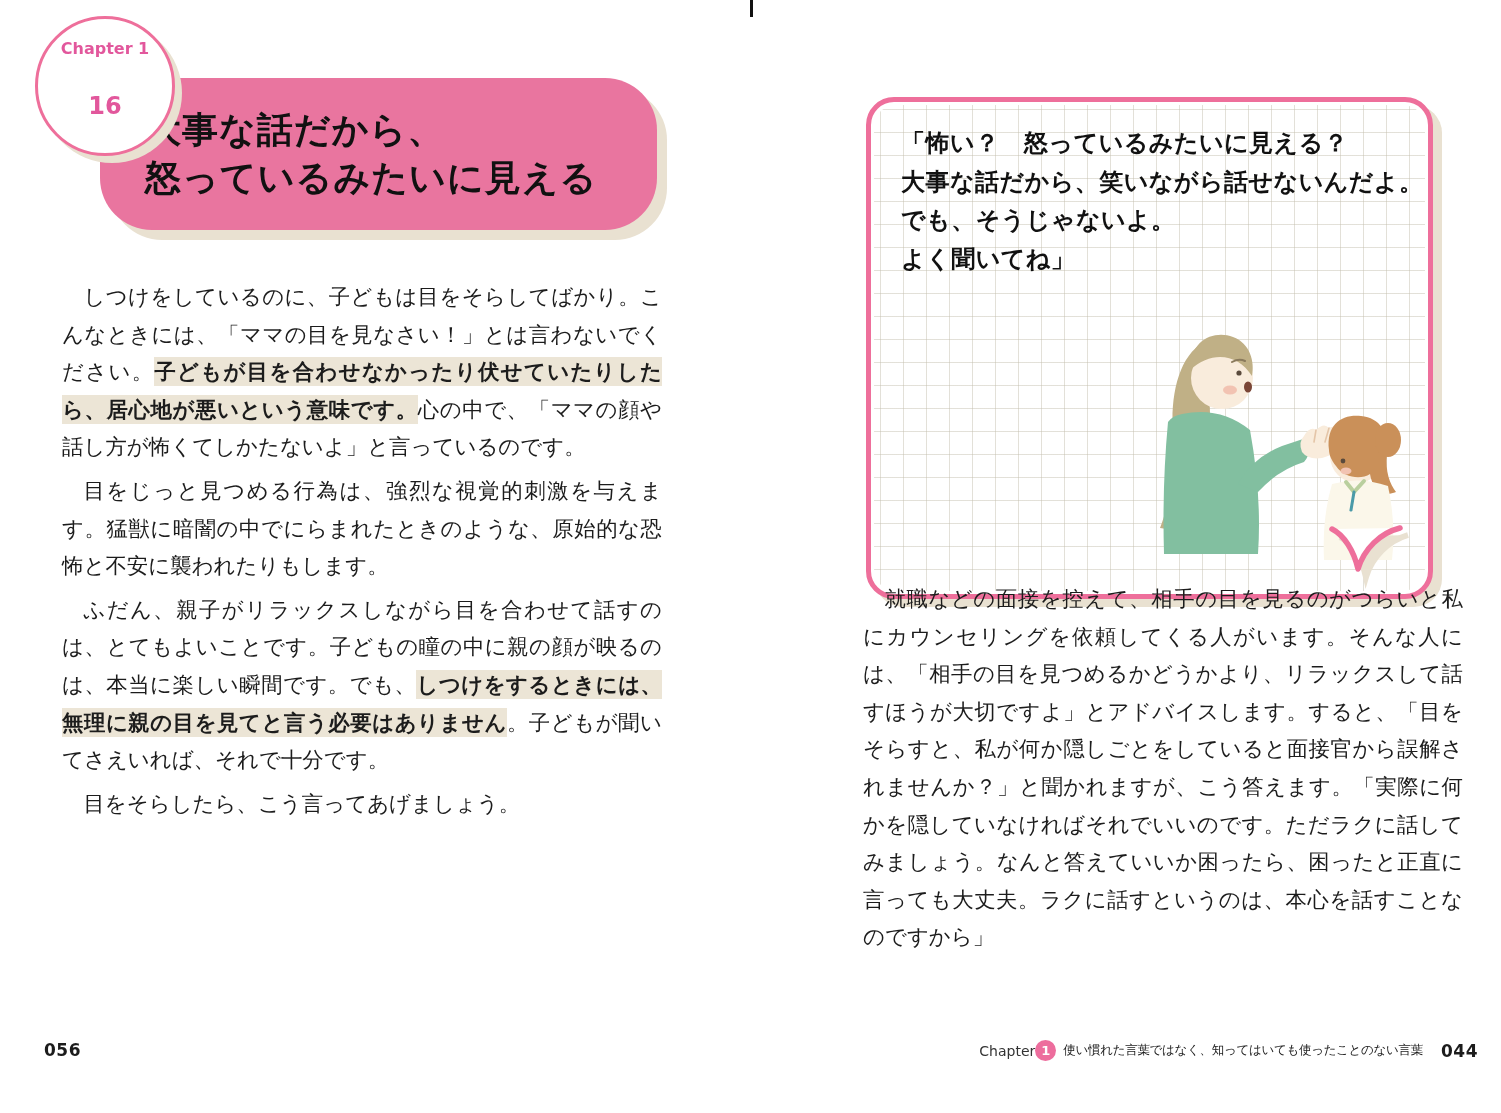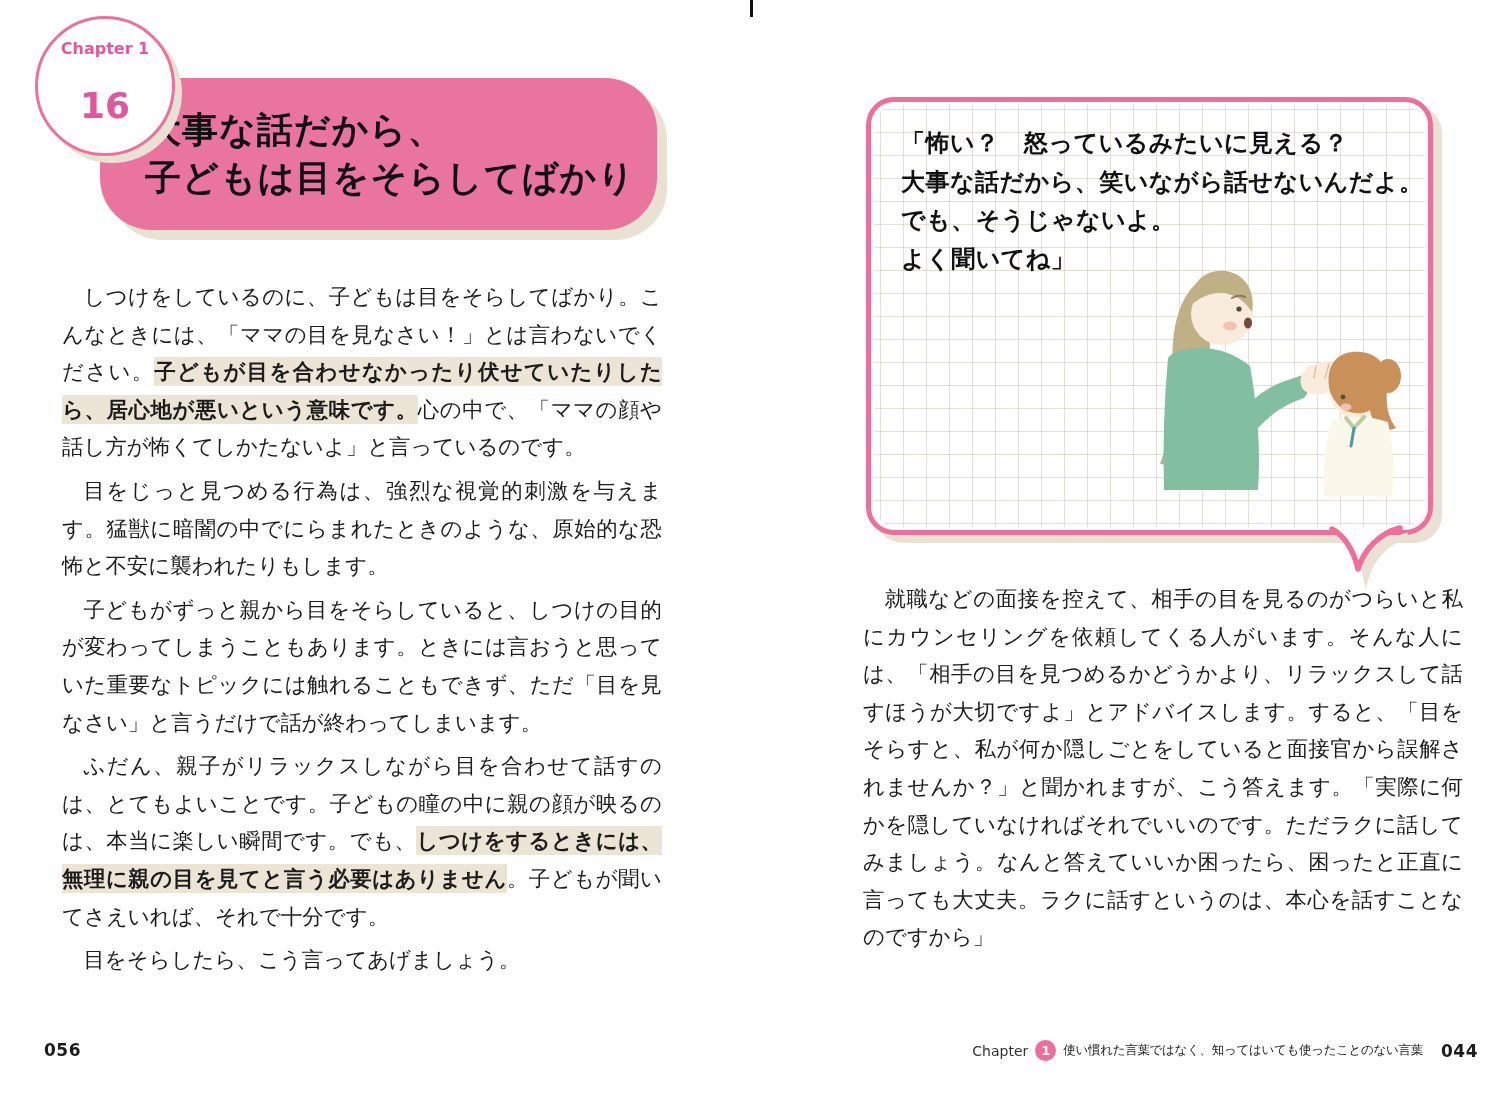--- a/index.html
+++ b/index.html
@@ -14,81 +14,80 @@
     background:#e9759f;border-radius:52px;box-shadow:10px 10px 0 #e9e1d1;
     display:flex;flex-direction:column;justify-content:center;padding-left:45px;box-sizing:border-box;}
   .title-line{font-family:"DejaVu Sans","Liberation Sans",sans-serif;font-weight:700;
     font-size:36px;line-height:48px;color:#111;letter-spacing:1px;}
   .chapter-badge{position:absolute;left:35px;top:16px;width:140px;height:140px;border-radius:50%;
     background:#ffffff;border:3px solid #ee6f9b;box-shadow:7px 7px 0 #e9e1d1;
     display:flex;flex-direction:column;align-items:center;justify-content:center;box-sizing:border-box;gap:28px;}
   .chapter-badge .lbl{font-family:"DejaVu Sans","Liberation Sans",sans-serif;
     font-size:16px;color:#e2579c;font-weight:600;margin-top:-8px;}
   .chapter-badge .num{font-family:"DejaVu Sans","Liberation Sans",sans-serif;
-    font-size:36px;color:#e2579c;font-weight:700;line-height:40px;}
+    font-size:24px;color:#e2579c;font-weight:700;line-height:40px;}
 
   
   .body-col{position:absolute;text-align:justify;text-justify:inter-ideograph;
     font-size:21.4px;letter-spacing:0.05px;}
   .body-col p{margin:0 0 6px 0;line-height:37.6px;text-indent:1em;}
   .body-col p:last-child{margin-bottom:0;}
   #left-body{left:62px;top:278px;width:600px;}
   #right-body{left:863px;top:580px;width:600px;}
   .hl{font-family:"DejaVu Sans","Liberation Sans",sans-serif;font-weight:700;
       background:#ece5d6;padding:2px 0;}
 
   
-  .bubble{position:absolute;left:866px;top:97px;width:567px;height:438px;
+  .bubble{position:absolute;left:866px;top:97px;width:567px;height:502px;
     background:#ffffff;border:5px solid #ee6f9b;border-radius:28px;
     box-shadow:9px 8px 0 #e9e1d1;box-sizing:border-box;}
   .bubble-grid{position:absolute;inset:3px;border-radius:22px;
     background-image:linear-gradient(to right,rgba(199,194,178,0.5) 1px,transparent 1px),
                      linear-gradient(to bottom,rgba(199,194,178,0.5) 1px,transparent 1px);
     background-size:23px 23px;background-position:6px 4px;}
   .bubble-text{position:absolute;left:30px;top:22px;
     font-family:"DejaVu Sans","Liberation Sans",sans-serif;font-weight:700;
     font-size:24px;color:#111;}
   .bubble-text div{line-height:38.5px;letter-spacing:0.5px;}
   .bubble-tail{position:absolute;left:455px;top:423px;width:92px;height:62px;overflow:visible;}
   .illustration{position:absolute;right:6px;bottom:0px;width:302px;height:268px;}
 
   
   .pagenum{font-family:"DejaVu Sans","Liberation Sans",sans-serif;font-weight:700;
     font-size:17px;color:#1c1c1c;letter-spacing:0.5px;}
   .footer-left{position:absolute;left:44px;top:1040px;}
   .footer-right{position:absolute;right:23px;top:1040px;display:flex;align-items:center;}
   .footer-chapter{font-family:"DejaVu Sans","Liberation Sans",sans-serif;
-    font-size:14px;color:#333;margin-right:7px;}
+    font-size:14px;color:#333;}
   .footer-circle{width:21px;height:21px;border-radius:50%;background:#ed6d9d;color:#fff;
     font-family:"DejaVu Sans","Liberation Sans",sans-serif;font-size:13px;font-weight:700;
     display:flex;align-items:center;justify-content:center;margin-right:7px;}
   .footer-title{font-family:"DejaVu Sans","Liberation Sans",sans-serif;
     font-size:12.5px;color:#1c1c1c;letter-spacing:-0.3px;}
   .footer-right .pagenum{margin-left:18px;}
 </style>
 </head>
 <body>
 
 <div class="spread">
 
   <div class="crop-mark"></div>
 
   <div class="title-banner">
     <div class="title-line">大事な話だから、</div>
-    <div class="title-line">子どもは目をそらしてばかり</div>
+    <div class="title-line">怒っているみたいに見える</div>
   </div>
   <div class="chapter-badge">
     <div class="lbl">Chapter 1</div>
     <div class="num">16</div>
   </div>
 
   <div class="body-col" id="left-body">
       <p><span>しつけをしているのに、子どもは目をそらしてばかり。こんなときには、「ママの目を見なさい！」とは言わないでください。</span><span class="hl">子どもが目を合わせなかったり伏せていたりしたら、居心地が悪いという意味です。</span><span>心の中で、「ママの顔や話し方が怖くてしかたないよ」と言っているのです。</span></p>
       <p><span>目をじっと見つめる行為は、強烈な視覚的刺激を与えます。猛獣に暗闇の中でにらまれたときのような、原始的な恐怖と不安に襲われたりもします。</span></p>
-      <p><span>子どもがずっと親から目をそらしていると、しつけの目的が変わってしまうこともあります。ときには言おうと思っていた重要なトピックには触れることもできず、ただ「目を見なさい」と言うだけで話が終わってしまいます。</span></p>
       <p><span>ふだん、親子がリラックスしながら目を合わせて話すのは、とてもよいことです。子どもの瞳の中に親の顔が映るのは、本当に楽しい瞬間です。でも、</span><span class="hl">しつけをするときには、無理に親の目を見てと言う必要はありません</span><span>。子どもが聞いてさえいれば、それで十分です。</span></p>
       <p><span>目をそらしたら、こう言ってあげましょう。</span></p>
     </div>
 
   <div class="footer-left">
     <span class="pagenum">056</span>
   </div>
 
   <div class="bubble">
     <div class="bubble-grid"></div>

